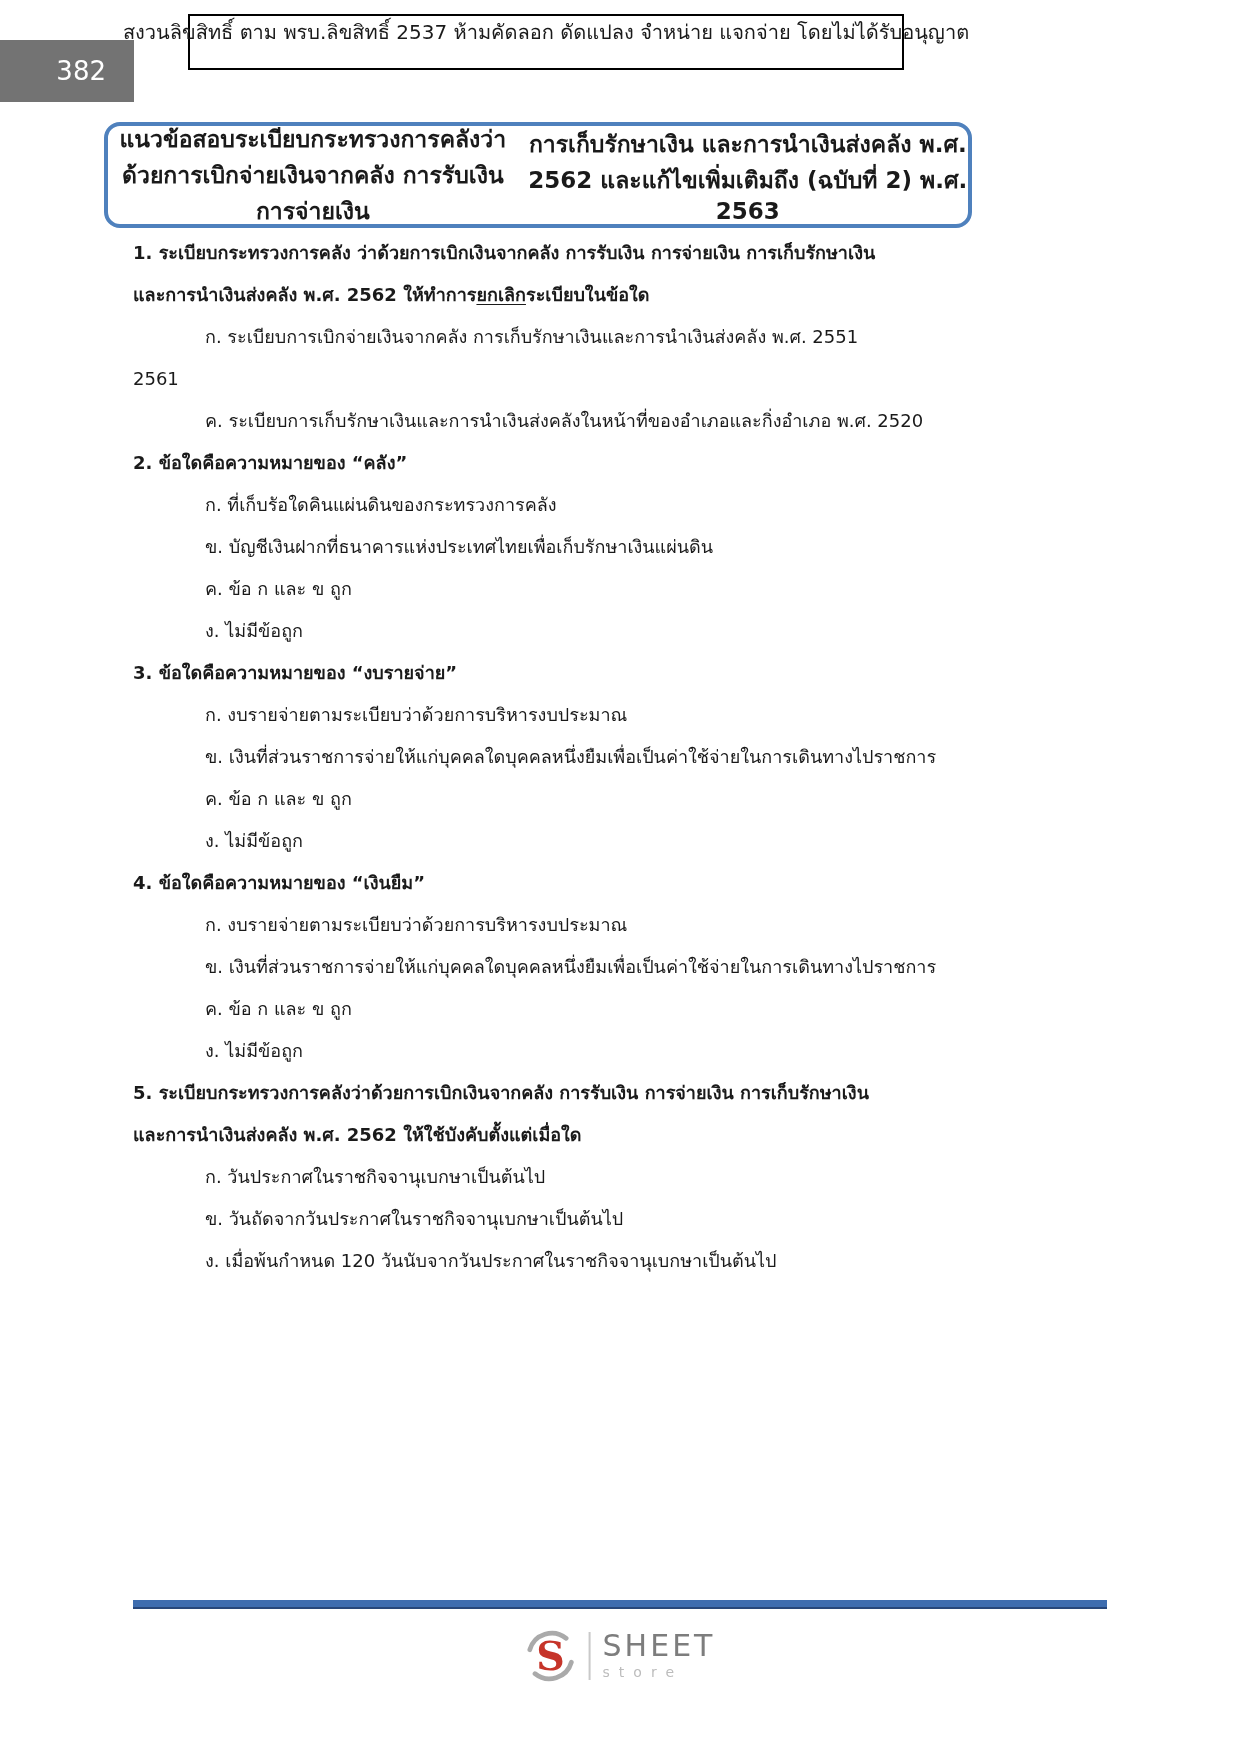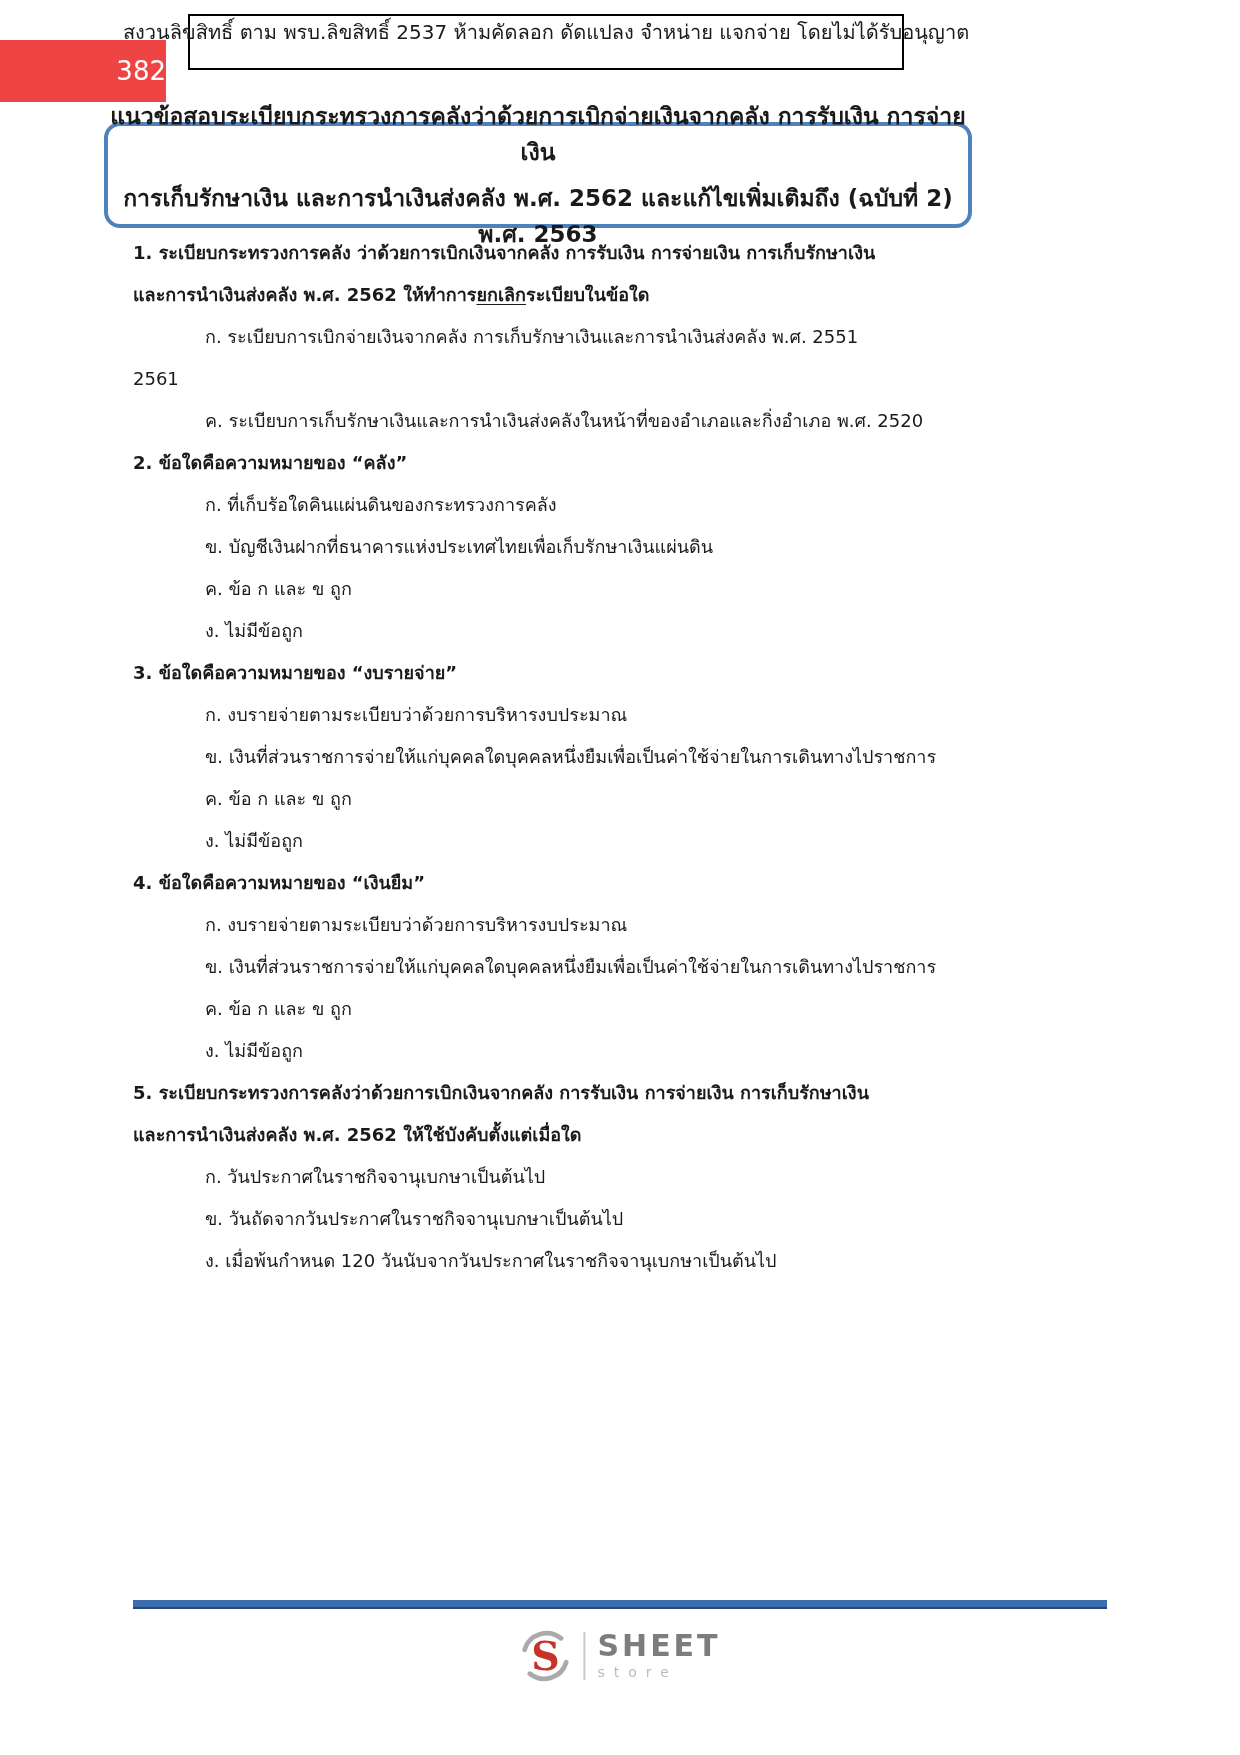--- a/index.html
+++ b/index.html
@@ -2,54 +2,54 @@
 <html><head>
 <meta charset="utf-8">
 <style>
   html,body{margin:0;padding:0;}
   body{
     width:1240px;height:1755px;position:relative;background:#ffffff;
     font-family:"DejaVu Sans","Liberation Sans",sans-serif;
     color:#1a1a1a;overflow:hidden;
   }
   .pagenum-box{
-    position:absolute;left:0;top:40px;width:166px;height:62px;background:#ef4444;
+    position:absolute;left:0;top:40px;width:134px;height:62px;background:#737373;
     color:#fff;display:flex;align-items:center;justify-content:flex-end;
-    box-sizing:border-box;font-size:26px;
+    padding-right:28px;box-sizing:border-box;font-size:26px;
   }
   .copyright-box{
     position:absolute;left:188px;top:14px;width:716px;height:56px;
     border:2px solid #000;box-sizing:border-box;
     display:flex;align-items:flex-start;justify-content:center;
     font-size:20px;white-space:nowrap;
   }
   .title-box{
     position:absolute;left:104px;top:122px;width:868px;height:106px;
     border:4px solid #4f81bd;border-radius:16px;box-sizing:border-box;
-    display:flex;flex-direction:column;justify-content:center;align-items:center;
+    display:flex;flex-direction:row;justify-content:center;align-items:center;
     gap:10px;font-weight:bold;font-size:23px;text-align:center;
   }
   .content{
     position:absolute;left:133px;top:232px;width:1000px;font-size:18px;
   }
   .line{line-height:42px;height:42px;white-space:nowrap;}
   .q{font-weight:bold;}
   .choice{padding-left:72px;}
   .u{text-decoration:underline;text-underline-offset:3px;}
   .footer-rule{
     position:absolute;left:133px;top:1600px;width:974px;height:7px;
     background:#3e6daf;border-bottom:2px solid #27477a;
   }
   .logo{
     position:absolute;top:1630px;left:620px;transform:translateX(-50%);
     display:flex;align-items:center;gap:12px;
   }
   .logo-divider{width:2px;height:48px;background:#c9c9c9;}
   .logo-brand{
-    font-size:30px;font-weight:bold;color:#7d7d7d;letter-spacing:3px;line-height:30px;
+    font-size:30px;font-weight:normal;color:#7d7d7d;letter-spacing:3px;line-height:30px;
   }
   .logo-sub{
     font-size:14px;color:#bcbcbc;letter-spacing:9px;line-height:18px;margin-top:2px;
   }
 </style>
 </head>
 <body>
 
 <div>
 

